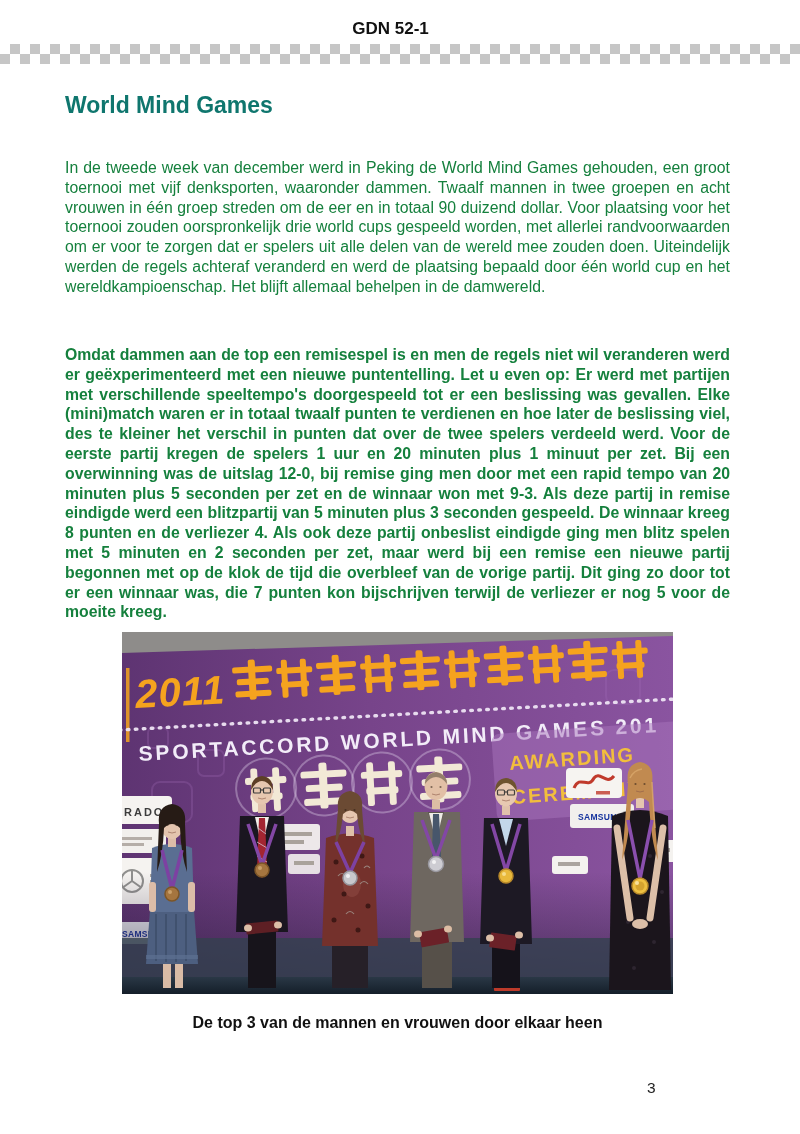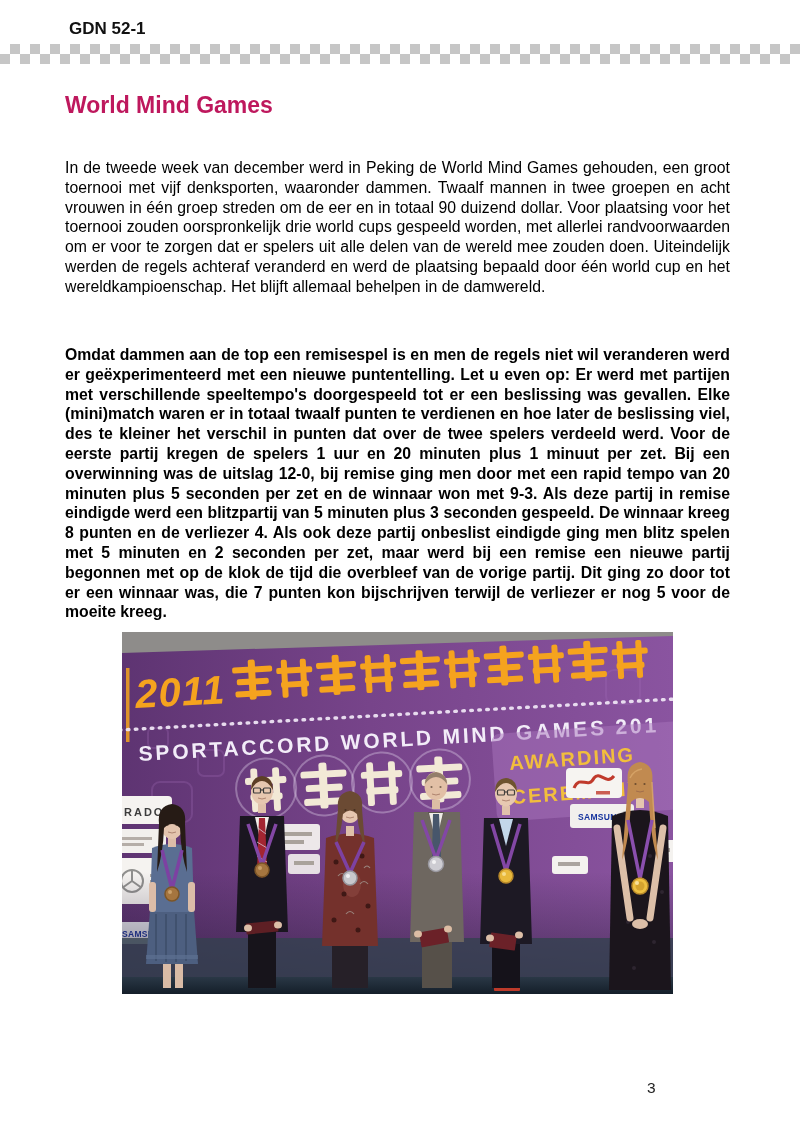--- a/index.html
+++ b/index.html
@@ -1,29 +1,29 @@
 <!DOCTYPE html>
 <html><head>
 <meta charset="utf-8">
 <style>
   html,body{margin:0;padding:0;background:#888;}
   .page{position:relative;width:800px;height:1134px;background:#ffffff;margin:0 auto;
         font-family:"Liberation Sans","DejaVu Sans",sans-serif;color:#1c1c1c;overflow:hidden;}
-  .header-ref{position:absolute;top:19px;left:69px;width:665px;text-align:left;
+  .header-ref{position:absolute;top:19px;left:58px;width:665px;text-align:center;
               font-size:17px;font-weight:bold;color:#111;}
   .checker-band{position:absolute;top:44px;left:0;width:800px;height:20px;background:#fff;
     background-image:
       linear-gradient(45deg,#c6c6c6 25%,transparent 25%,transparent 75%,#c6c6c6 75%),
       linear-gradient(45deg,#c6c6c6 25%,transparent 25%,transparent 75%,#c6c6c6 75%);
     background-size:20px 20px;background-position:0 0,10px 10px;}
   .title{position:absolute;top:92px;left:65px;width:665px;margin:0;
-         font-size:23px;font-weight:bold;color:#be185d;}
+         font-size:23px;font-weight:bold;color:#0f766e;}
   .author{position:absolute;top:121px;left:65px;width:665px;font-size:15.8px;}
   .body{position:absolute;left:65px;width:665px;margin:0;font-size:15.8px;line-height:19.8px;
-        text-align:justify;color:#000000;}
+        text-align:justify;color:#15803d;}
   .para1{top:158px;}
   .para2{top:345px;font-weight:bold;}
   .photo{position:absolute;left:122px;top:632px;width:551px;height:362px;margin:0;}
   .photo svg{display:block;}
   .caption{position:absolute;top:1014px;left:65px;width:665px;text-align:center;
            font-size:16px;font-weight:bold;color:#111;}
   .page-number{position:absolute;top:1079px;left:647px;font-size:15.5px;color:#222;}
   svg text{font-family:"Liberation Sans","DejaVu Sans",sans-serif;}
 </style>
 </head>
@@ -311,15 +311,16 @@
           </g>
         <path d="M514,159 Q518,161 522,159" stroke="#8a5a47" stroke-width="1" fill="none" opacity="0.6"></path>
         <path d="M506,188 L518,247 M530,188 L518,247" stroke="#8a4fae" stroke-width="3.5" fill="none"></path>
         <circle cx="518" cy="254" r="8" fill="#eec041" stroke="#bb8c2b" stroke-width="1.5"></circle>
         <circle cx="518" cy="254" r="4.5" fill="#d4a32f"></circle>
           <circle cx="515" cy="251" r="2" fill="#f8e09a"></circle>
       </g>
     </svg>
   </figure>
 
+  <div class="caption">De top 3 van de mannen en vrouwen door elkaar heen</div>
 
   <div class="page-number">3</div>
 </div>
 
 </body></html>

